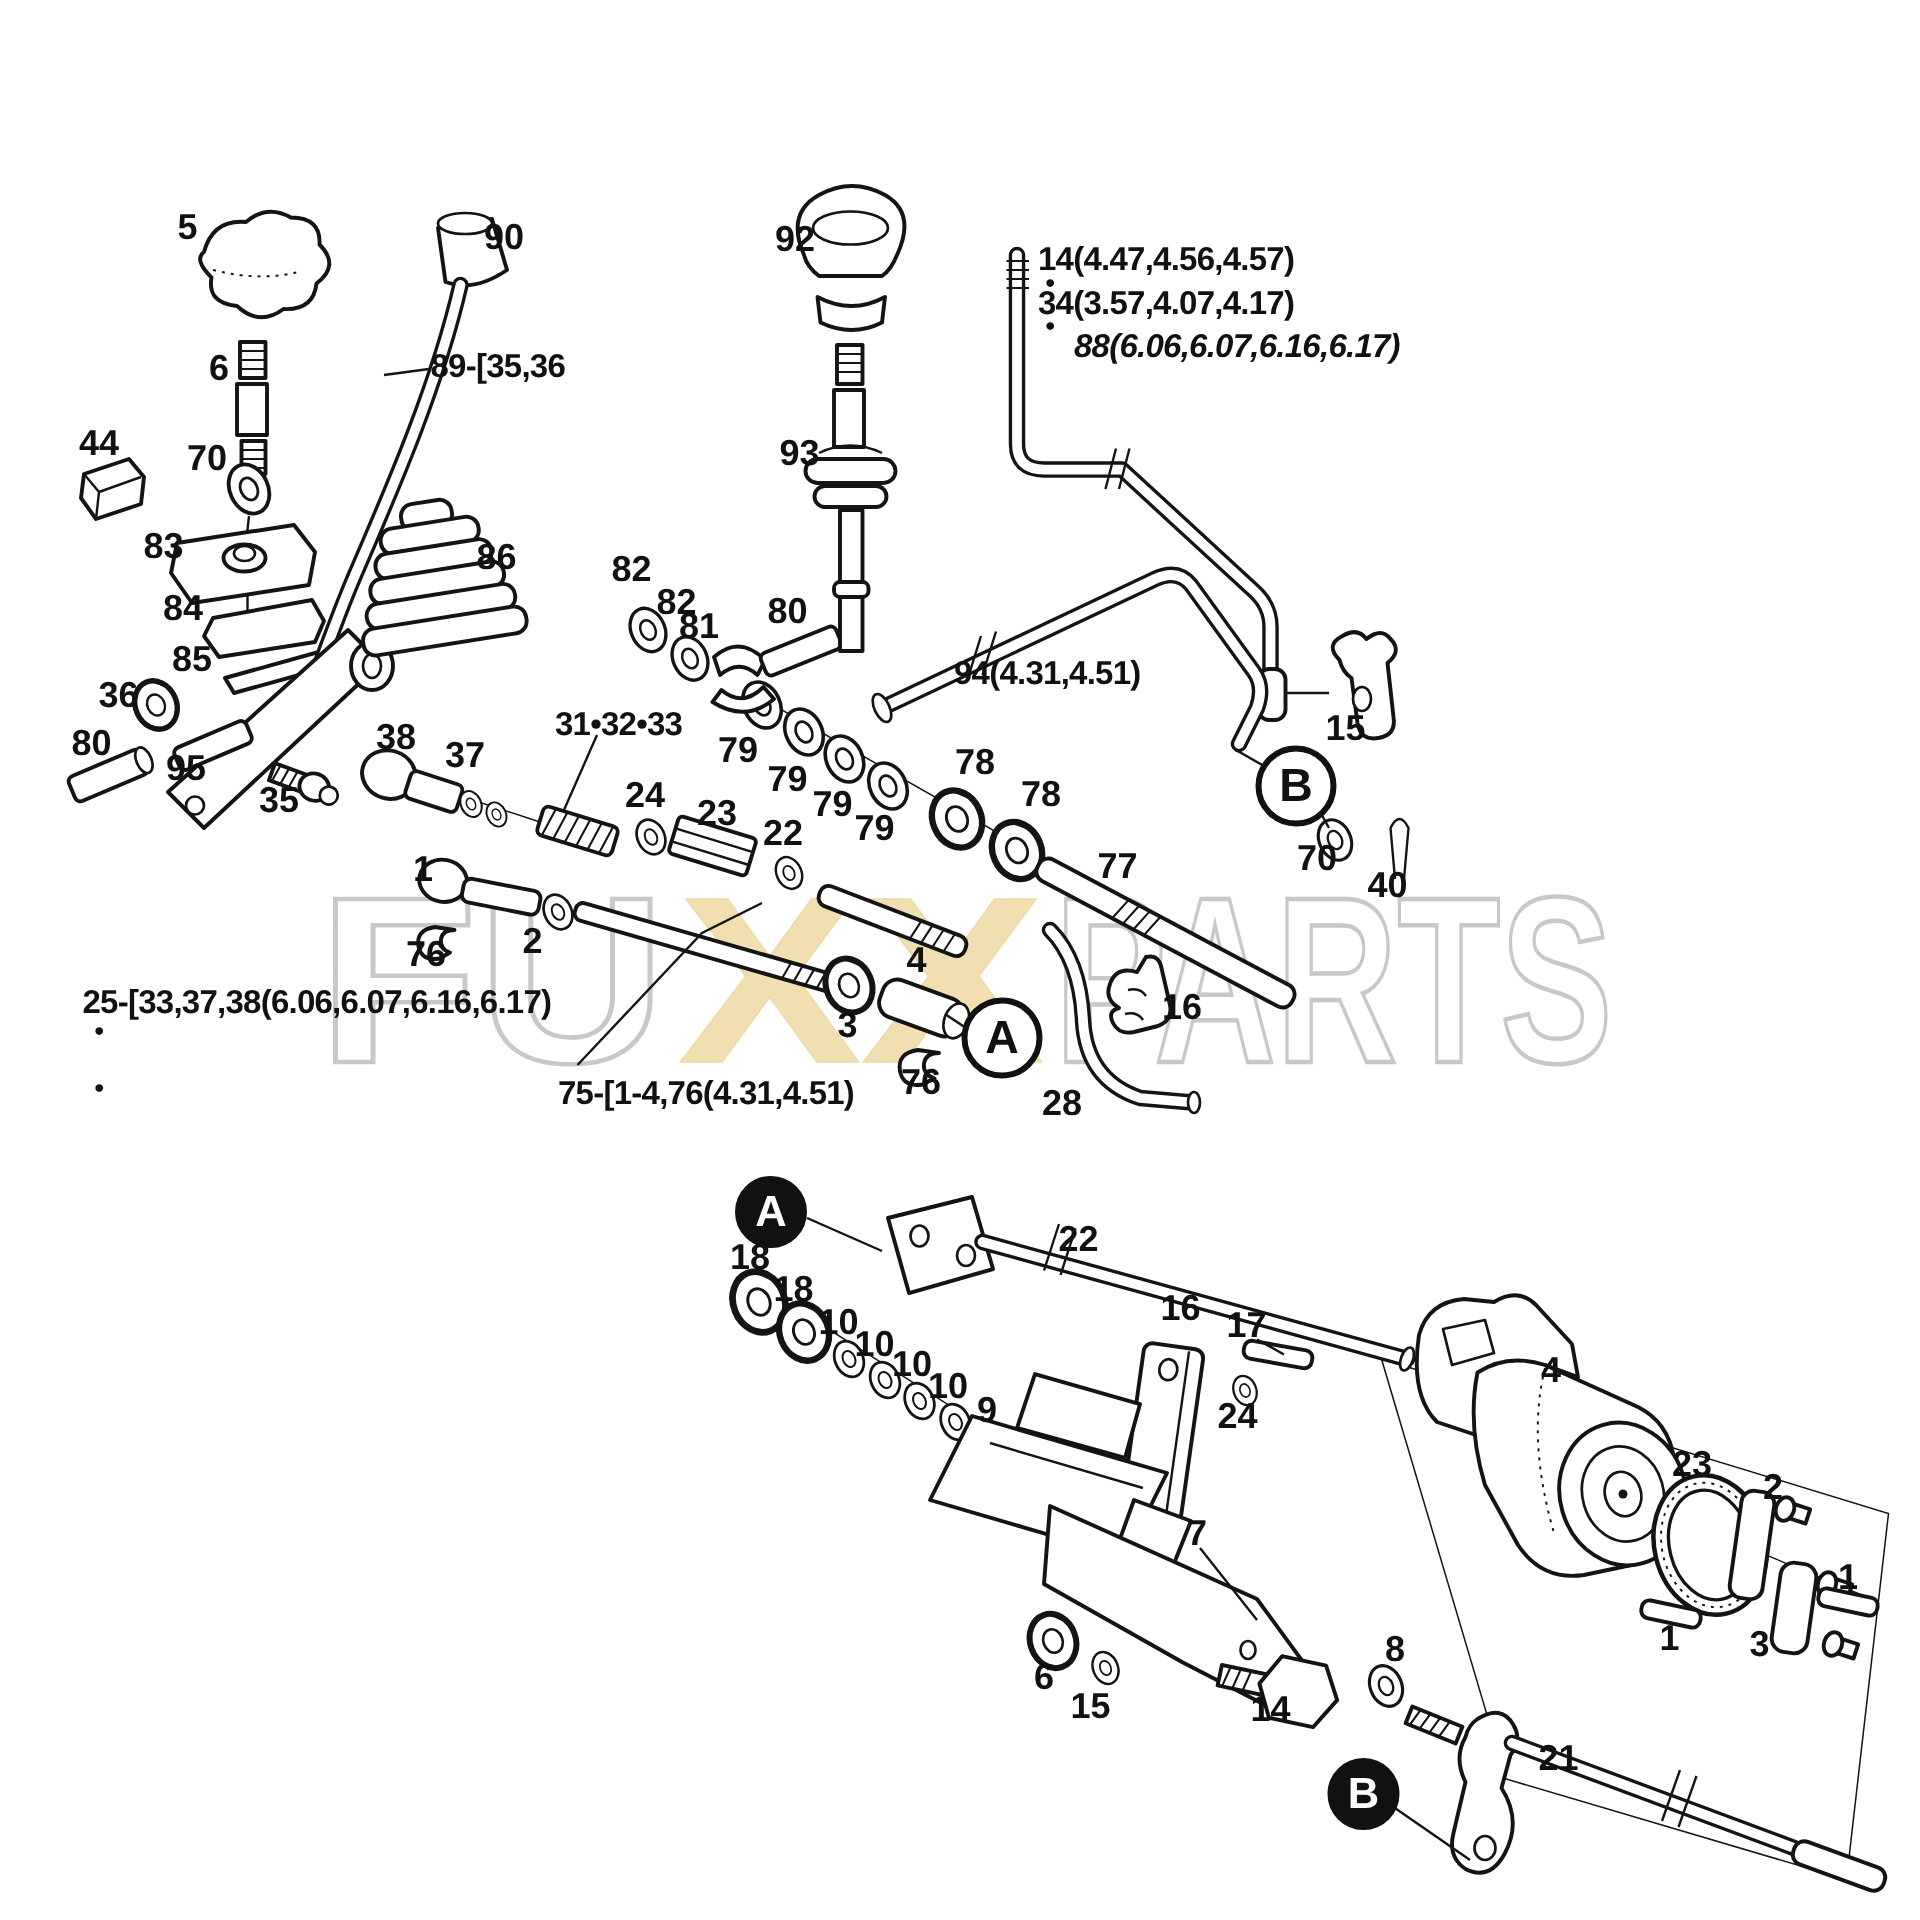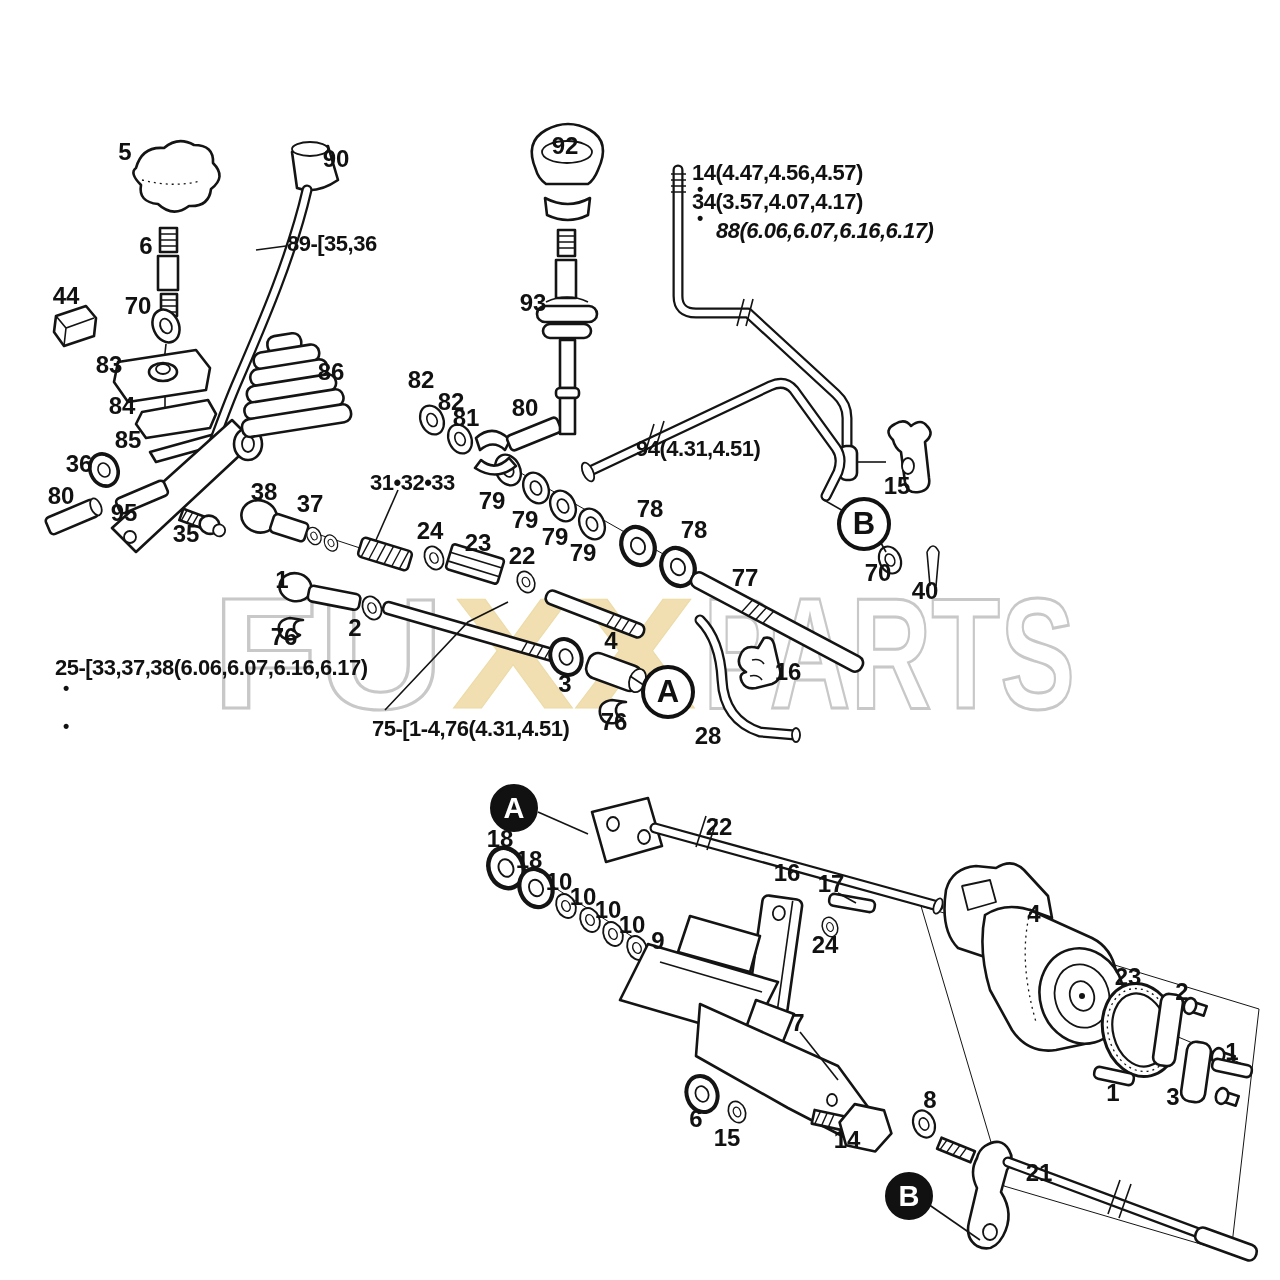--- a/index.html
+++ b/index.html
@@ -374,21 +374,21 @@
       <rect x="-20" y="-6" width="40" height="12" rx="5" class="p"></rect>
     </g>
     <g transform="translate(1232,1068) rotate(12)">
       <rect x="-20" y="-6" width="40" height="12" rx="5" class="p"></rect>
     </g>
   </svg>
 
   <div id="overlay">
       <span class="plabel" style="left: 125px; top: 152px;">5</span>
       <span class="plabel" style="left: 336px; top: 159px;">90</span>
-      <span class="plabel" style="left: 530px; top: 146px; margin-left: 35px;">92</span>
+      <span class="plabel" style="left: 530px; top: 160px;">92</span>
       <span class="plabel" style="left: 146px; top: 246px;">6</span>
       <span class="plabel" style="left: 66px; top: 296px;">44</span>
       <span class="plabel" style="left: 138px; top: 306px;">70</span>
       <span class="plabel" style="left: 109px; top: 354px; margin-top: 11px;">83</span>
       <span class="plabel" style="left: 122px; top: 406px;">84</span>
       <span class="plabel" style="left: 128px; top: 440px;">85</span>
       <span class="plabel" style="left: 331px; top: 372px;">86</span>
       <span class="plabel" style="left: 79px; top: 464px;">36</span>
       <span class="plabel" style="left: 61px; top: 496px;">80</span>
       <span class="plabel" style="left: 124px; top: 513px;">95</span>

